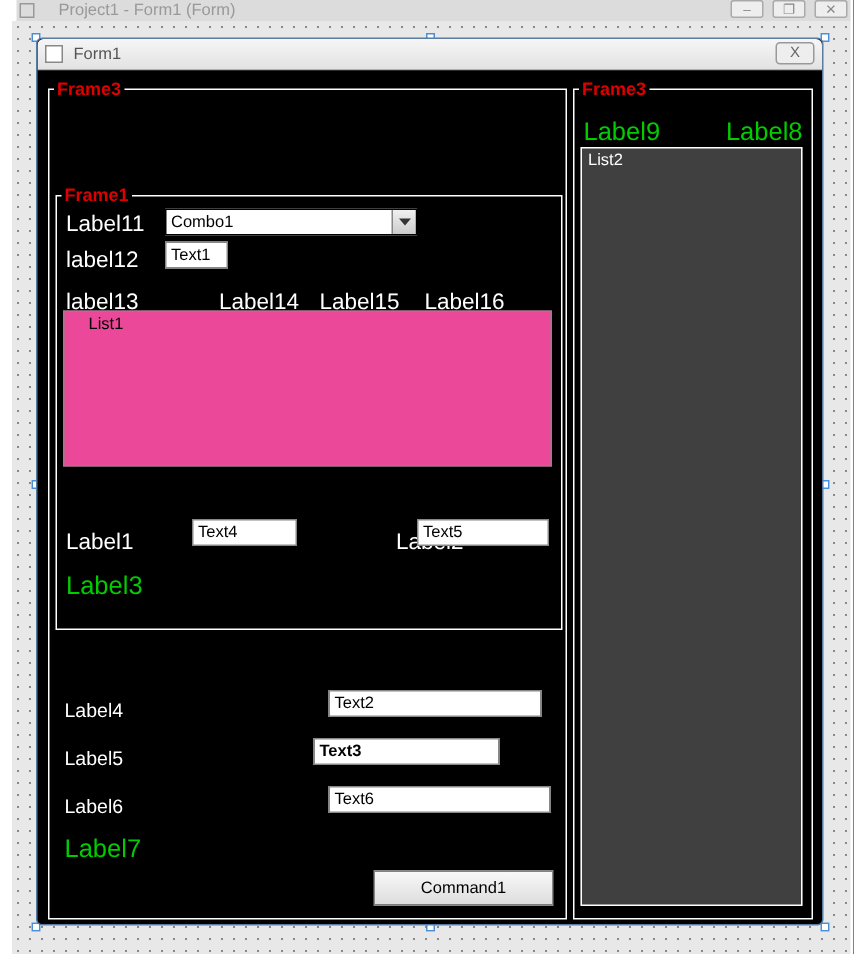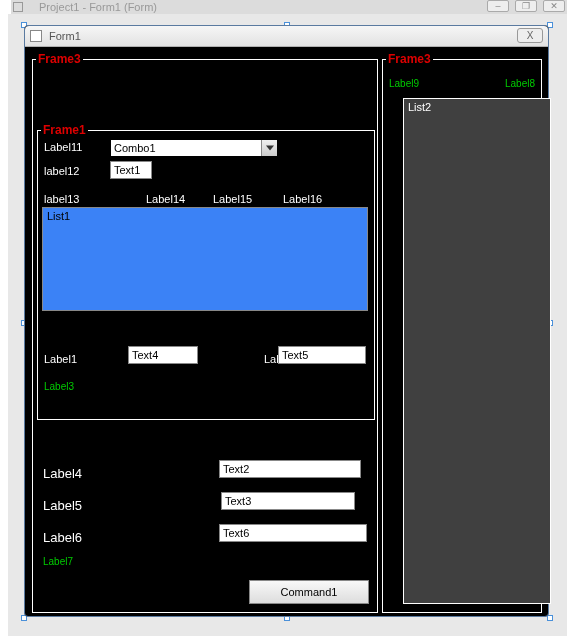--- a/index.html
+++ b/index.html
@@ -113,22 +113,22 @@
       text-align: center;
       line-height: 52px;
     }
     .frame-inner {
       position: absolute;
       left: 4px; top: 70px;
       width: 338px; height: 290px;
       border: 1px solid #fff;
     }
     .frame-inner .frame-legend { color: #d00; }
-    .wlabel { color: #fff; font-size: 11px; position: absolute; }
-    .glabel { color: #0c0; font-size: 10px; position: absolute; }
+    .wlabel { color: #fff; font-size: 15px; position: absolute; }
+    .glabel { color: #0c0; font-size: 17px; position: absolute; }
     .combo {
       position: absolute;
       background: #fff;
       border: 1px solid #000;
       height: 18px;
       font-size: 11px;
       padding: 1px 3px;
       line-height: 14px;
     }
     .combo-btn {
@@ -142,33 +142,32 @@
       position: absolute;
       background: #fff;
       border: 1px solid #888;
       height: 18px;
       font-size: 11px;
       padding: 1px 3px;
       line-height: 14px;
     }
     .listbox {
       position: absolute;
-      background: #3b82f6;
+      background: #ec4899;
       border: 1px solid #888;
       font-size: 11px;
-      padding: 2px 4px;
+      padding: 2px 16px;
     }
     .listbox-dark {
       position: absolute;
       background: #404040;
       border: 1px solid #fff;
       color: #fff;
       font-size: 11px;
       padding: 2px 4px;
-      margin-left: 16px;
     }
     .cmdbutton {
       position: absolute;
       background: linear-gradient(#f8f8f8,#ddd);
       border: 1px solid #888;
       height: 24px;
       font-size: 11px;
       text-align: center;
       line-height: 22px;
     }
@@ -247,21 +246,21 @@
         <div class="wlabel" style="left:202px; top:222px;margin-left:24px;">Label2</div>
         <div class="textbox" style="left:240px; top:215px; width:88px;"><span>Text5</span></div>
 
         <div class="glabel" style="left:6px; top:250px;">Label3</div>
       </div>
 
       <div class="wlabel" style="left:10px; top:406px; font-size:13px;">Label4</div>
       <div class="textbox" style="left:186px; top:400px; width:142px;"><span>Text2</span></div>
 
       <div class="wlabel" style="left:10px; top:438px; font-size:13px;">Label5</div>
-      <div class="textbox" style="left:188px; top:432px; width:134px;"><span>Text3</span></div>
+      <div class="textbox" style="left:176px; top:432px; width:124px;font-weight:bold;"><span>Text3</span></div>
 
       <div class="wlabel" style="left:10px; top:470px; font-size:13px;">Label6</div>
       <div class="textbox" style="left:186px; top:464px; width:148px;"><span>Text6</span></div>
 
       <div class="glabel" style="left:10px; top:496px;">Label7</div>
 
       <div class="cmdbutton" style="left:216px; top:520px; width:120px;">
         <span>Command1</span>
       </div>
     </div>

